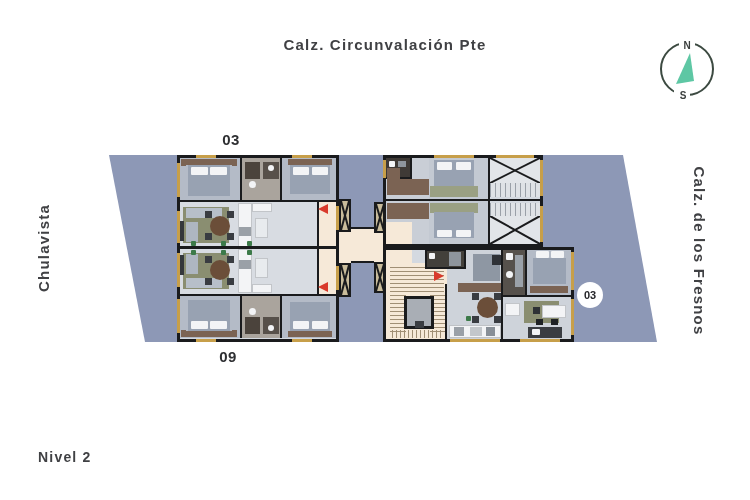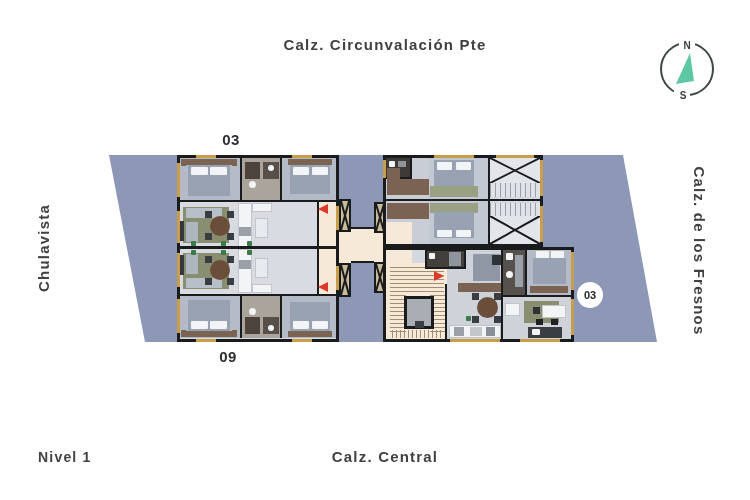--- a/index.html
+++ b/index.html
@@ -28,22 +28,21 @@
   svg line{stroke:var(--wall);stroke-width:2;vector-effect:non-scaling-stroke;}
 </style>
 </head>
 <body>
 
 <div id="canvas">
 
   <div class="street" style="left:30px;top:36px;width:710px;">Calz. Circunvalación Pte</div>
   <div class="street" style="left:-31px;top:239px;width:150px;height:18px;transform:rotate(-90deg);">Chulavista</div>
   <div class="street" style="left:594px;top:242px;width:210px;height:18px;transform:rotate(90deg);">Calz. de los Fresnos</div>
-  <div class="street" style="left:30px;top:448px;width:710px;">Calz. Central</div>
-  <div class="street" style="left:38px;top:449px;width:120px;text-align:left;font-size:14px;">Nivel 1</div>
+  <div class="street" style="left:38px;top:449px;width:120px;text-align:left;font-size:14px;">Nivel 2</div>
 
   <svg class="a" style="left:658px;top:36px;" width="60" height="66" viewBox="0 0 60 66">
     <circle cx="29" cy="33" r="26" fill="none" stroke="#3c4a41" stroke-width="2" style="vector-effect:none"></circle>
     <rect x="21" y="1" width="16" height="13" fill="#fff"></rect>
     <rect x="16" y="52" width="16" height="13" fill="#fff"></rect>
     <polygon points="32,17 18,48 36,45" style="fill:var(--needle)"></polygon>
     <text x="29" y="13" font-size="10" font-weight="bold" fill="#3b3f3e" text-anchor="middle">N</text>
     <text x="25" y="63" font-size="10" font-weight="bold" fill="#3b3f3e" text-anchor="middle">S</text>
   </svg>
 

